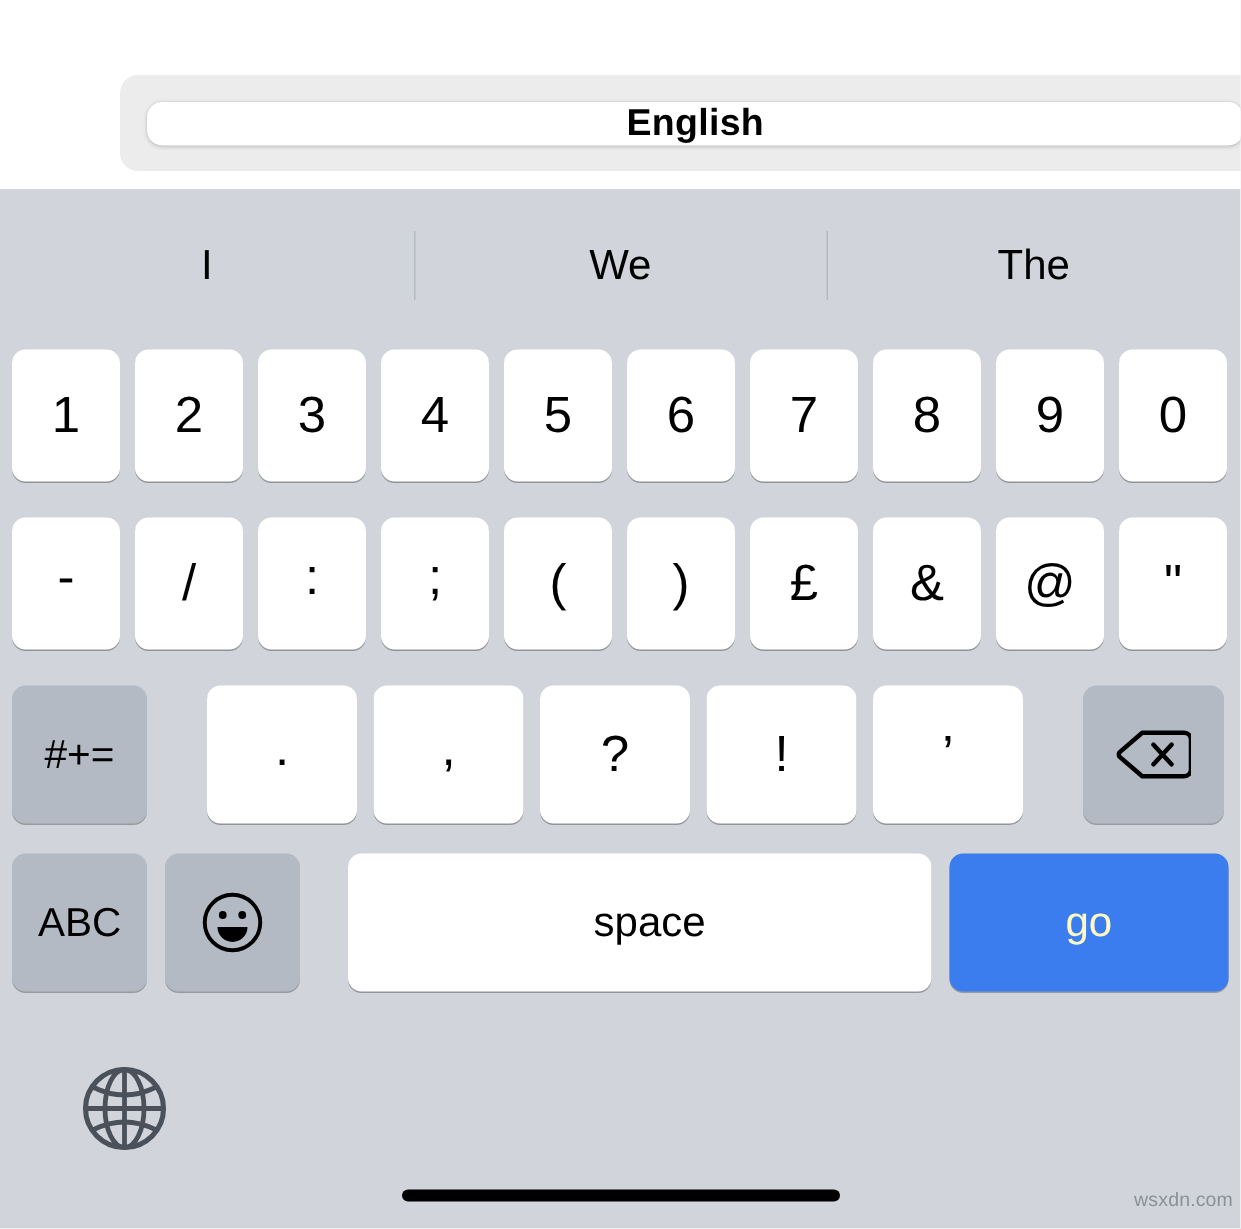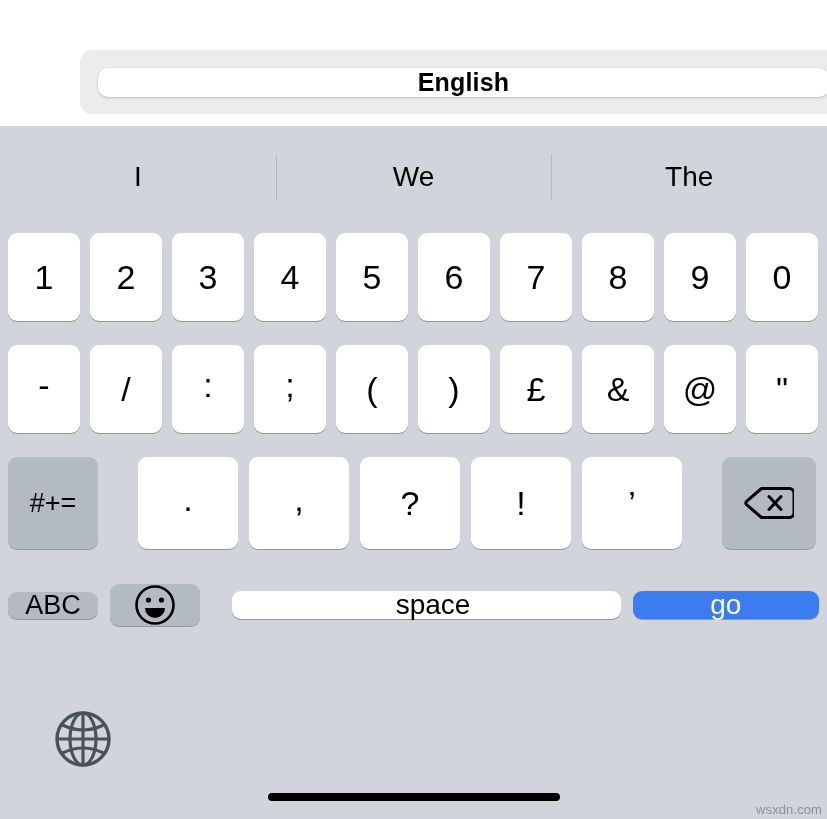--- a/index.html
+++ b/index.html
@@ -106,21 +106,21 @@
   
   .key-row {
     position: absolute;
     left: 0;
     width: 827px;
     display: flex;
   }
   #row-1 { top: 107px; height: 88px; }
   #row-2 { top: 219px; height: 88px; }
   #row-3 { top: 331px; height: 92px; }
-  #row-4 { top: 443px; height: 72px; align-items: center; }
+  #row-4 { top: 443px; height: 92px; }
 
   .key {
     position: relative;
     box-sizing: border-box;
     display: flex;
     align-items: center;
     justify-content: center;
     border-radius: 9px;
     background: #ffffff;
     box-shadow: 0 1px 0 rgba(0,0,0,0.30);
@@ -184,21 +184,21 @@
     top: 793px;
     width: 292px;
     height: 8px;
     background: #000000;
     border-radius: 4px;
   }
 
   #watermark {
     position: absolute;
     right: 5px;
-    bottom: 2px;
+    bottom: 12px;
     font-size: 13px;
     color: #8b9099;
     letter-spacing: 0.1px;
   }
 </style>
 </head>
 <body>
 
 <div id="screen">
 

